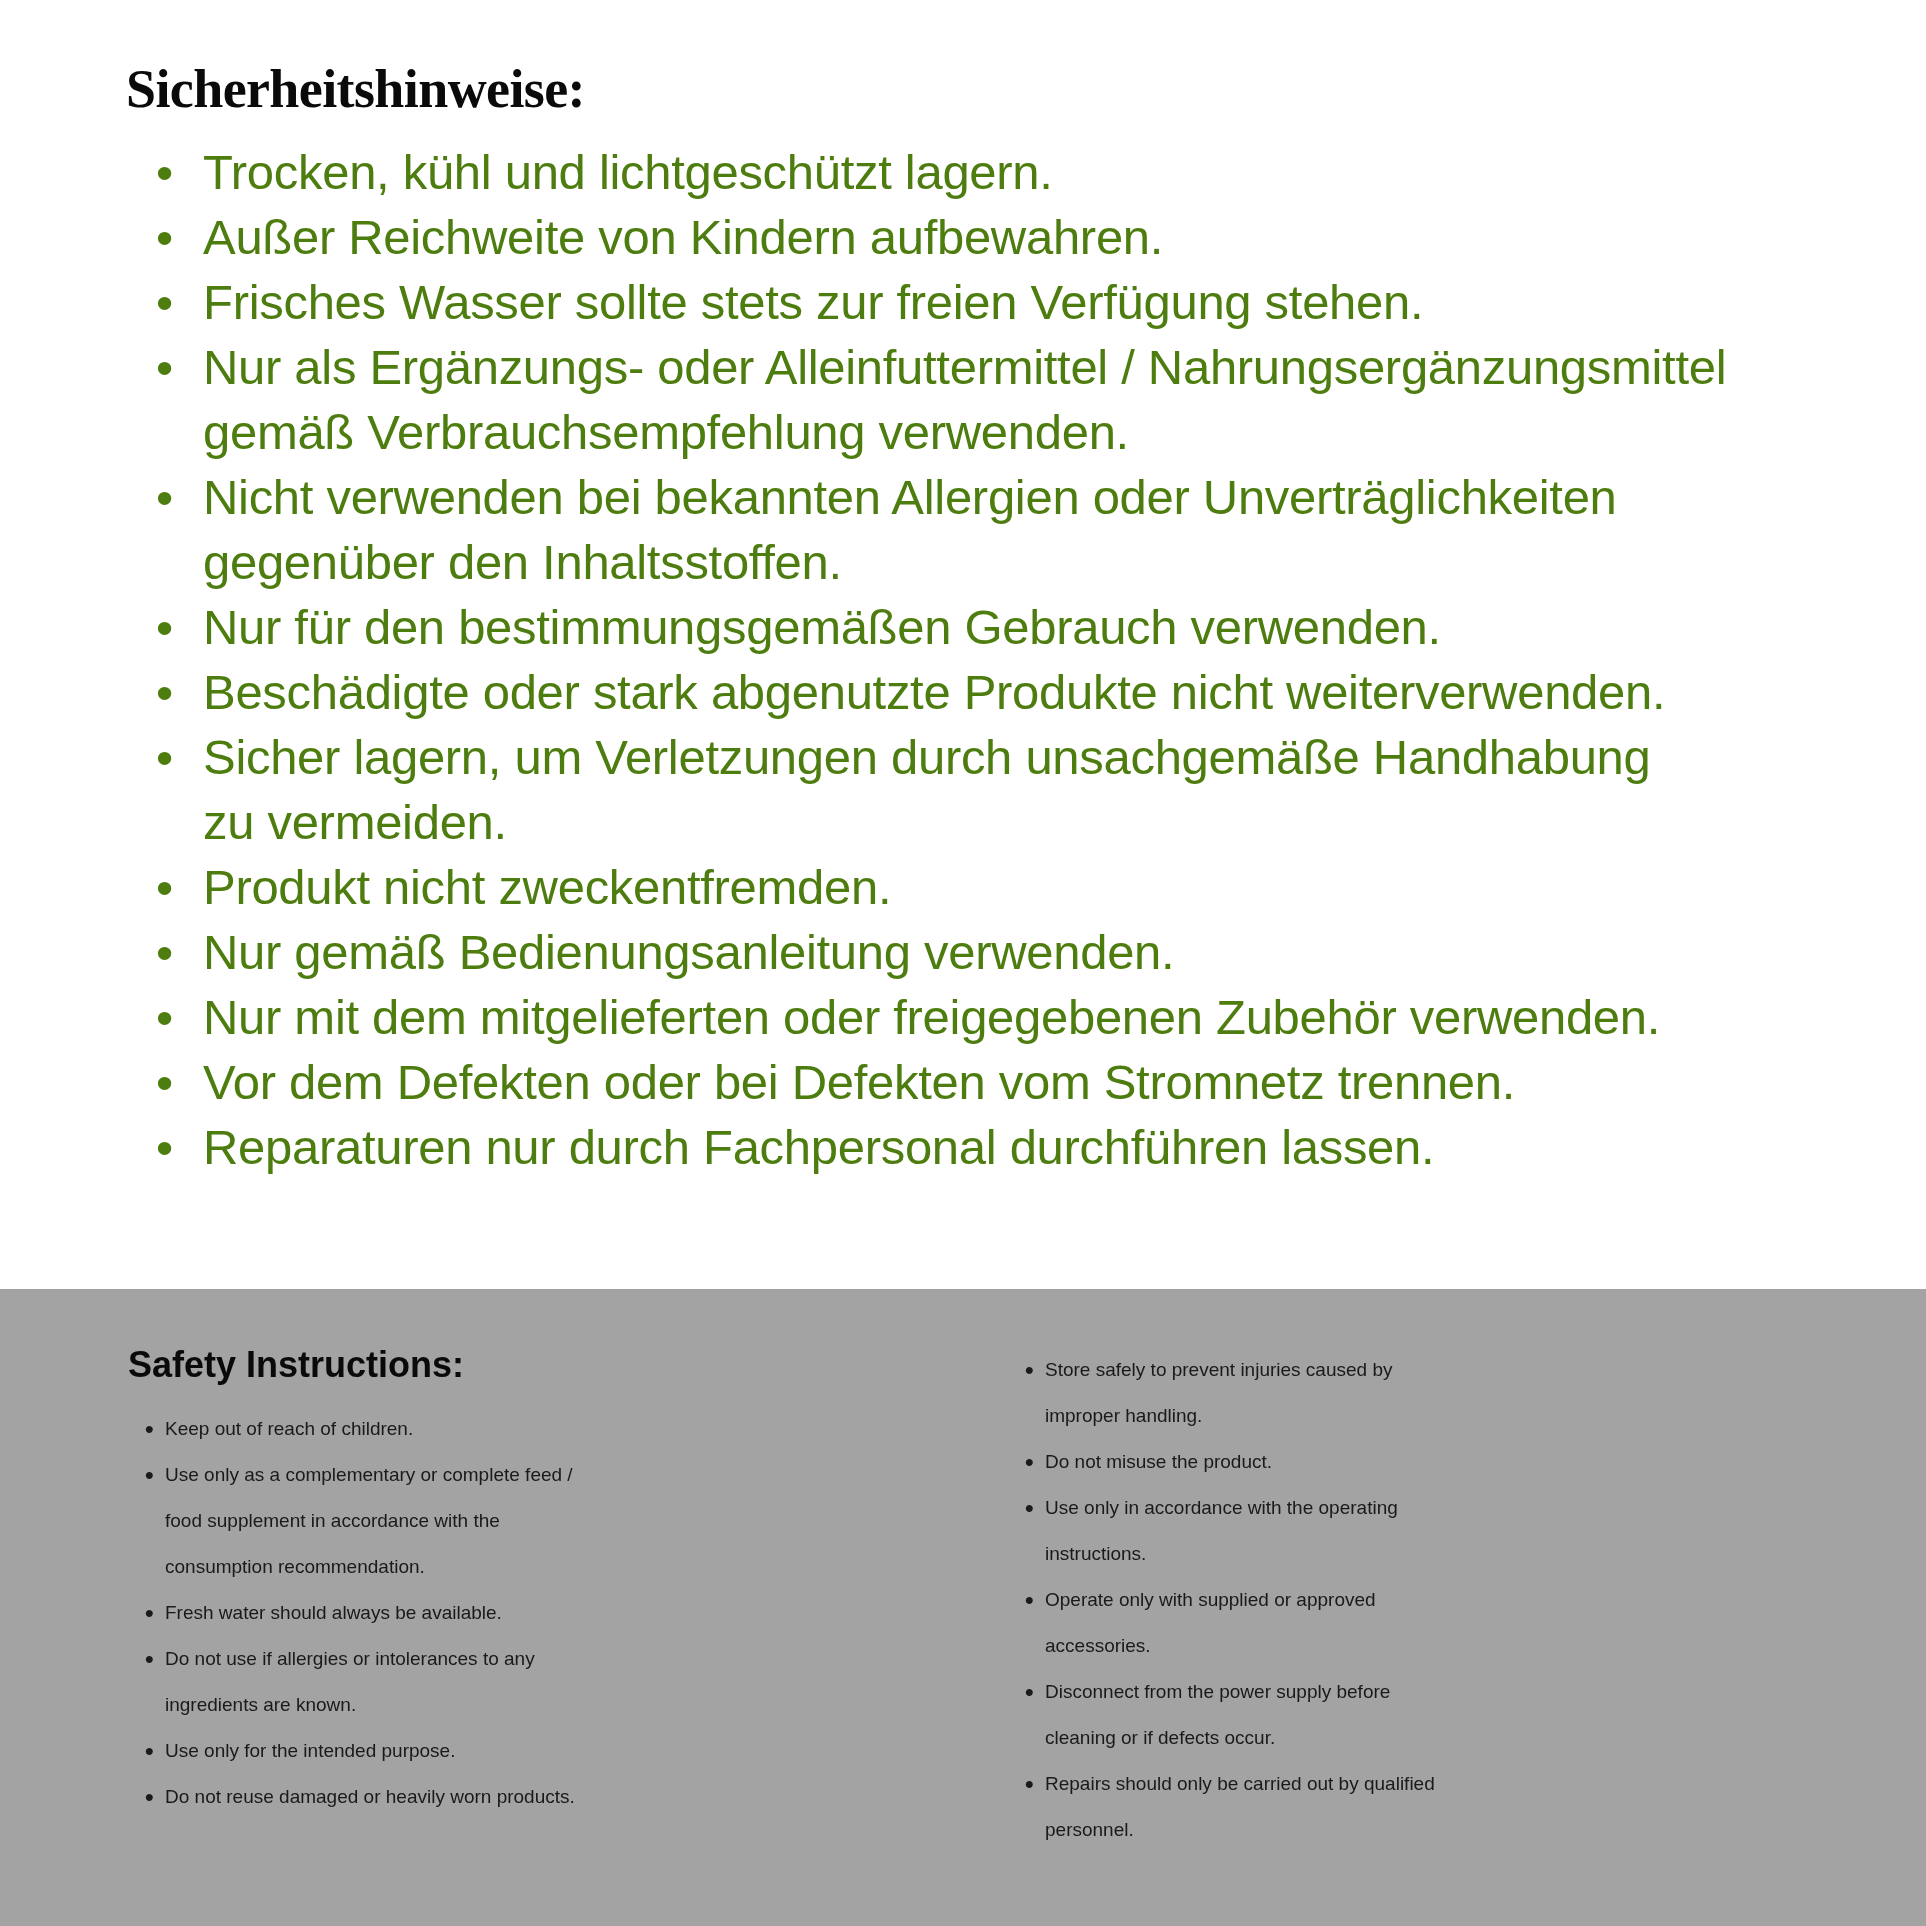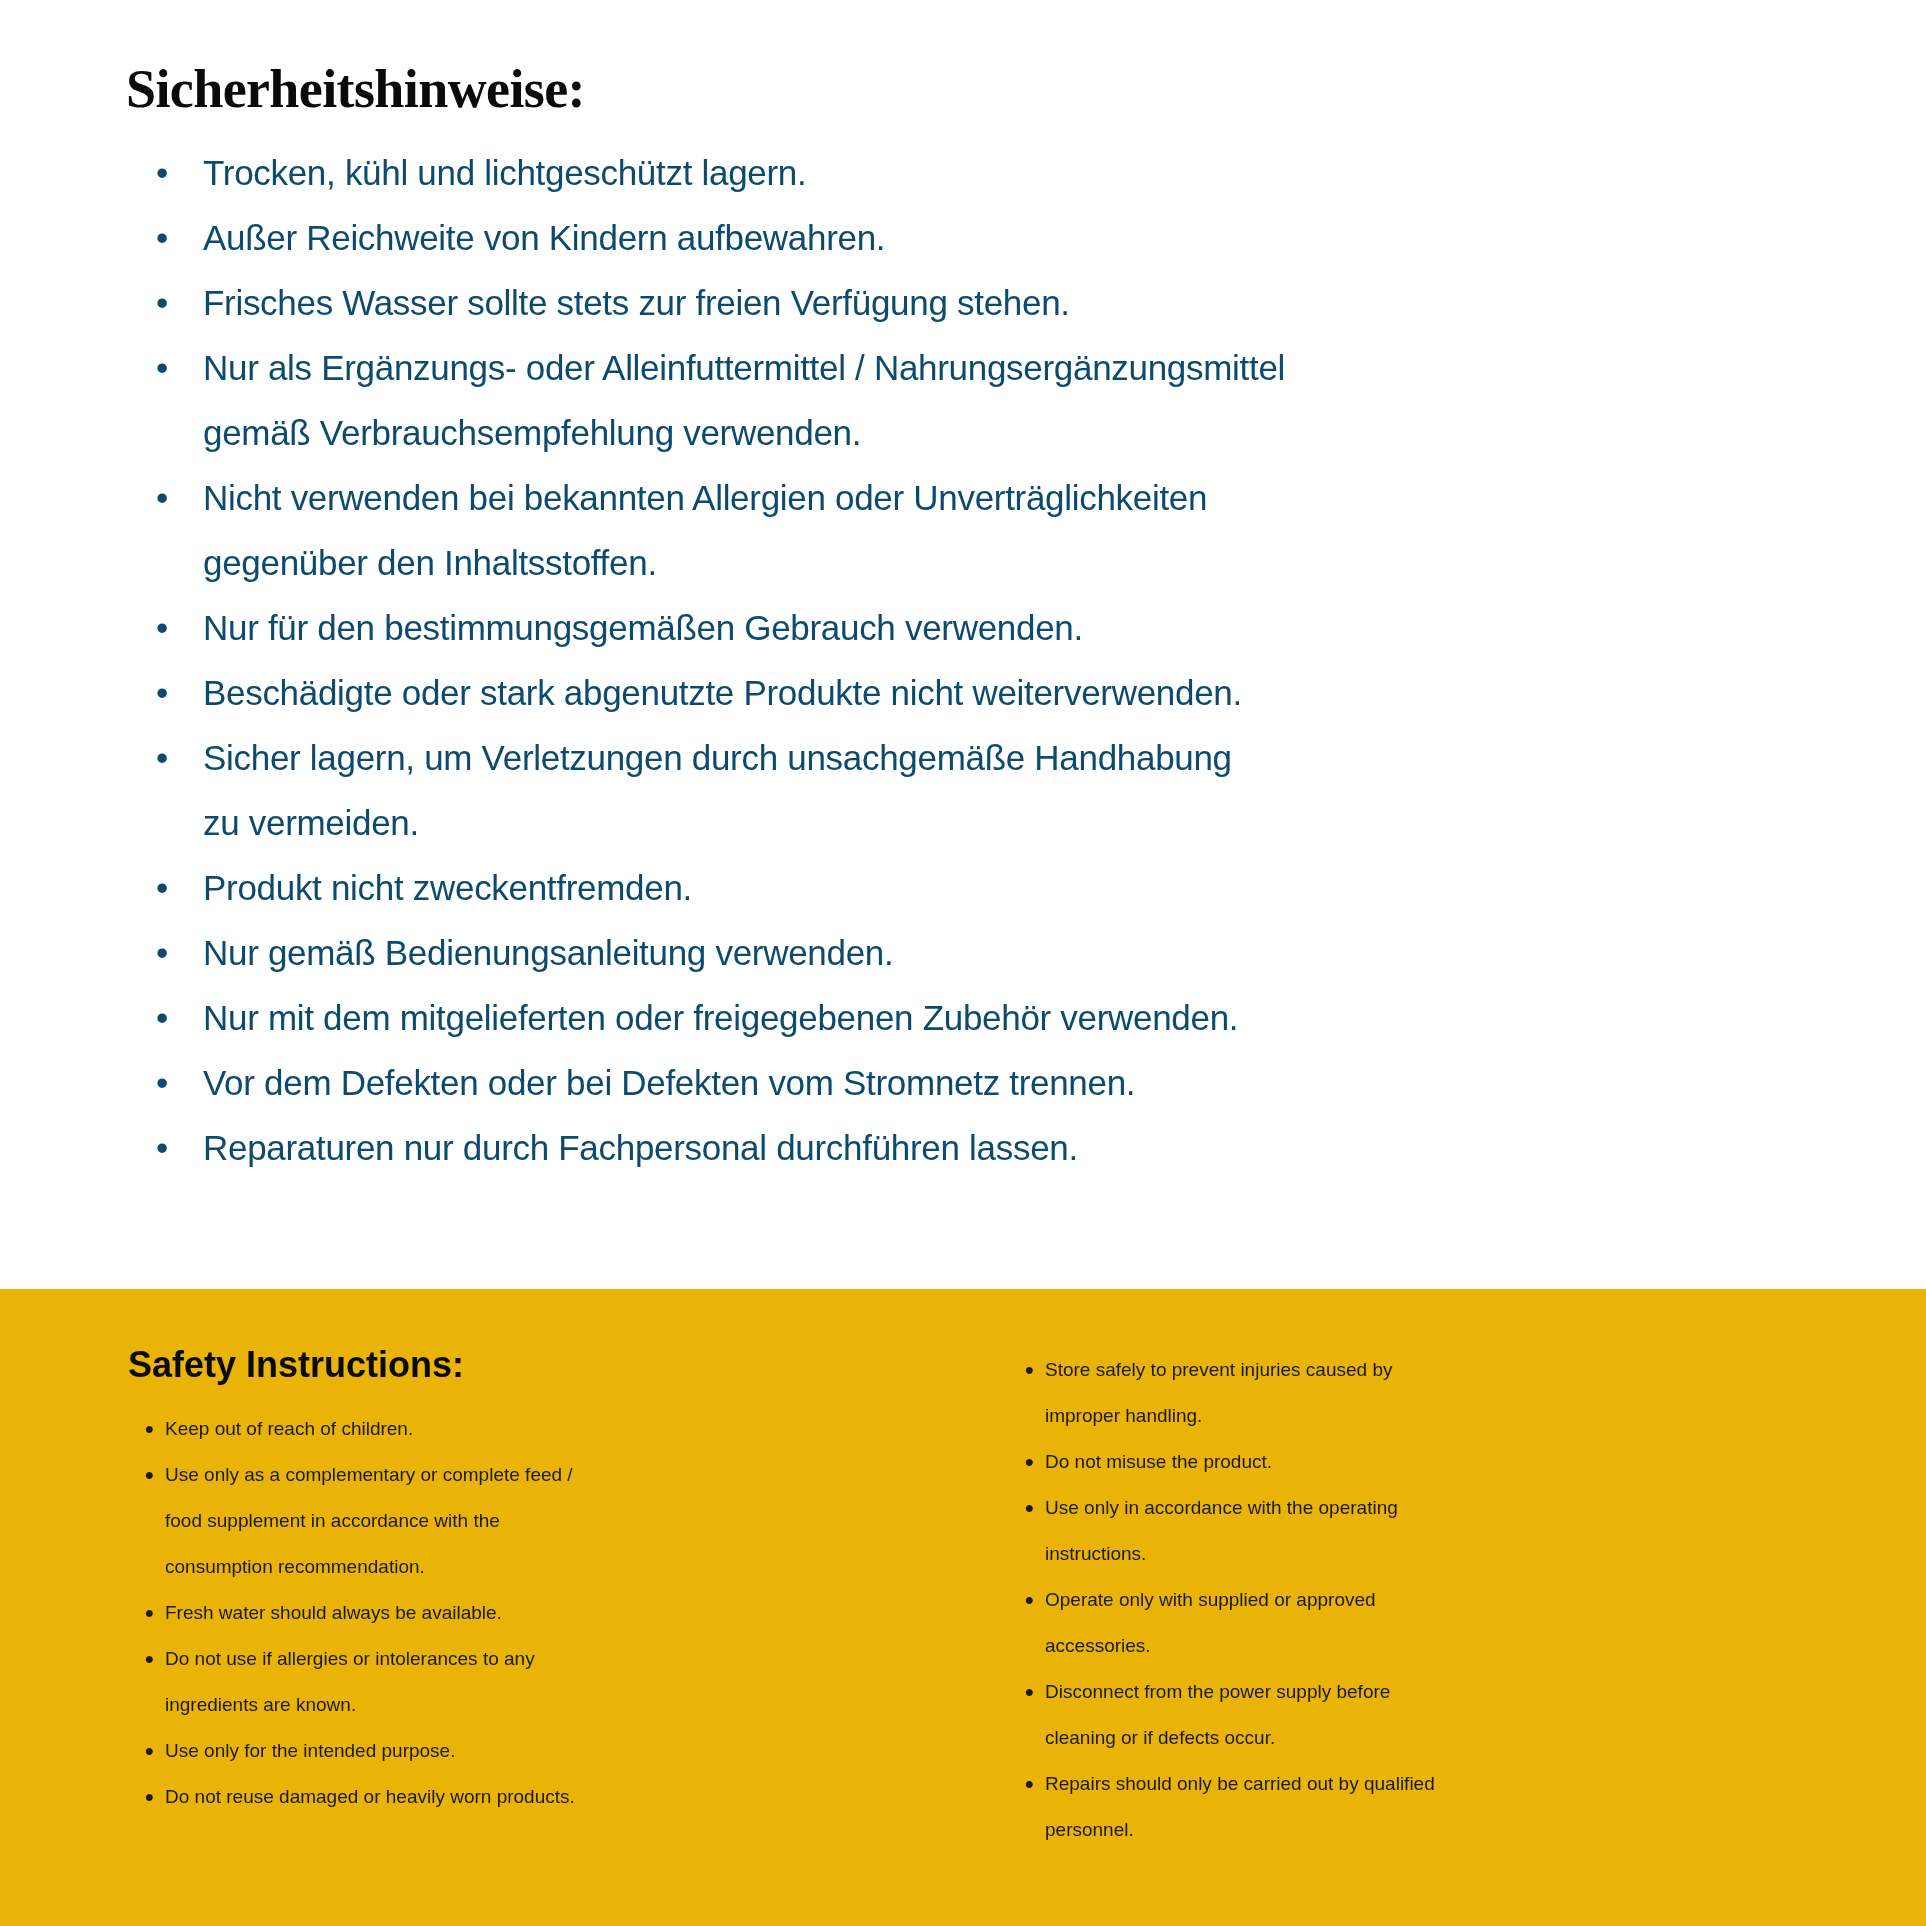--- a/index.html
+++ b/index.html
@@ -41,40 +41,40 @@
     padding: 0;
   }
   .de-list {
     margin-top: 16.7px;
   }
   .bullet-list li {
     position: relative;
     white-space: pre-line;
   }
   .de-list li {
-    font-size: 35px;
+    font-size: 49px;
     line-height: 65px;
     letter-spacing: -0.3px;
     padding-left: 77px;
-    color: #0c4a6e;
+    color: #4d7c0f;
   }
   .de-list li::before {
     content: "\2022";
     position: absolute;
     left: 30px;
     top: 0;
   }
 
   
   .en-section {
     position: absolute;
     top: 1289px; left: 0;
     width: 1926px;
     height: 637px;
-    background: #eab308;
+    background: #a3a3a3;
     box-sizing: border-box;
     padding: 53px 58px 0 128px;
   }
   .en-columns {
     display: flex;
     align-items: flex-start;
   }
   .en-col-left  { width: 880px; flex: none; }
   .en-col-right { width: 860px; flex: none; }
   .en-heading {

